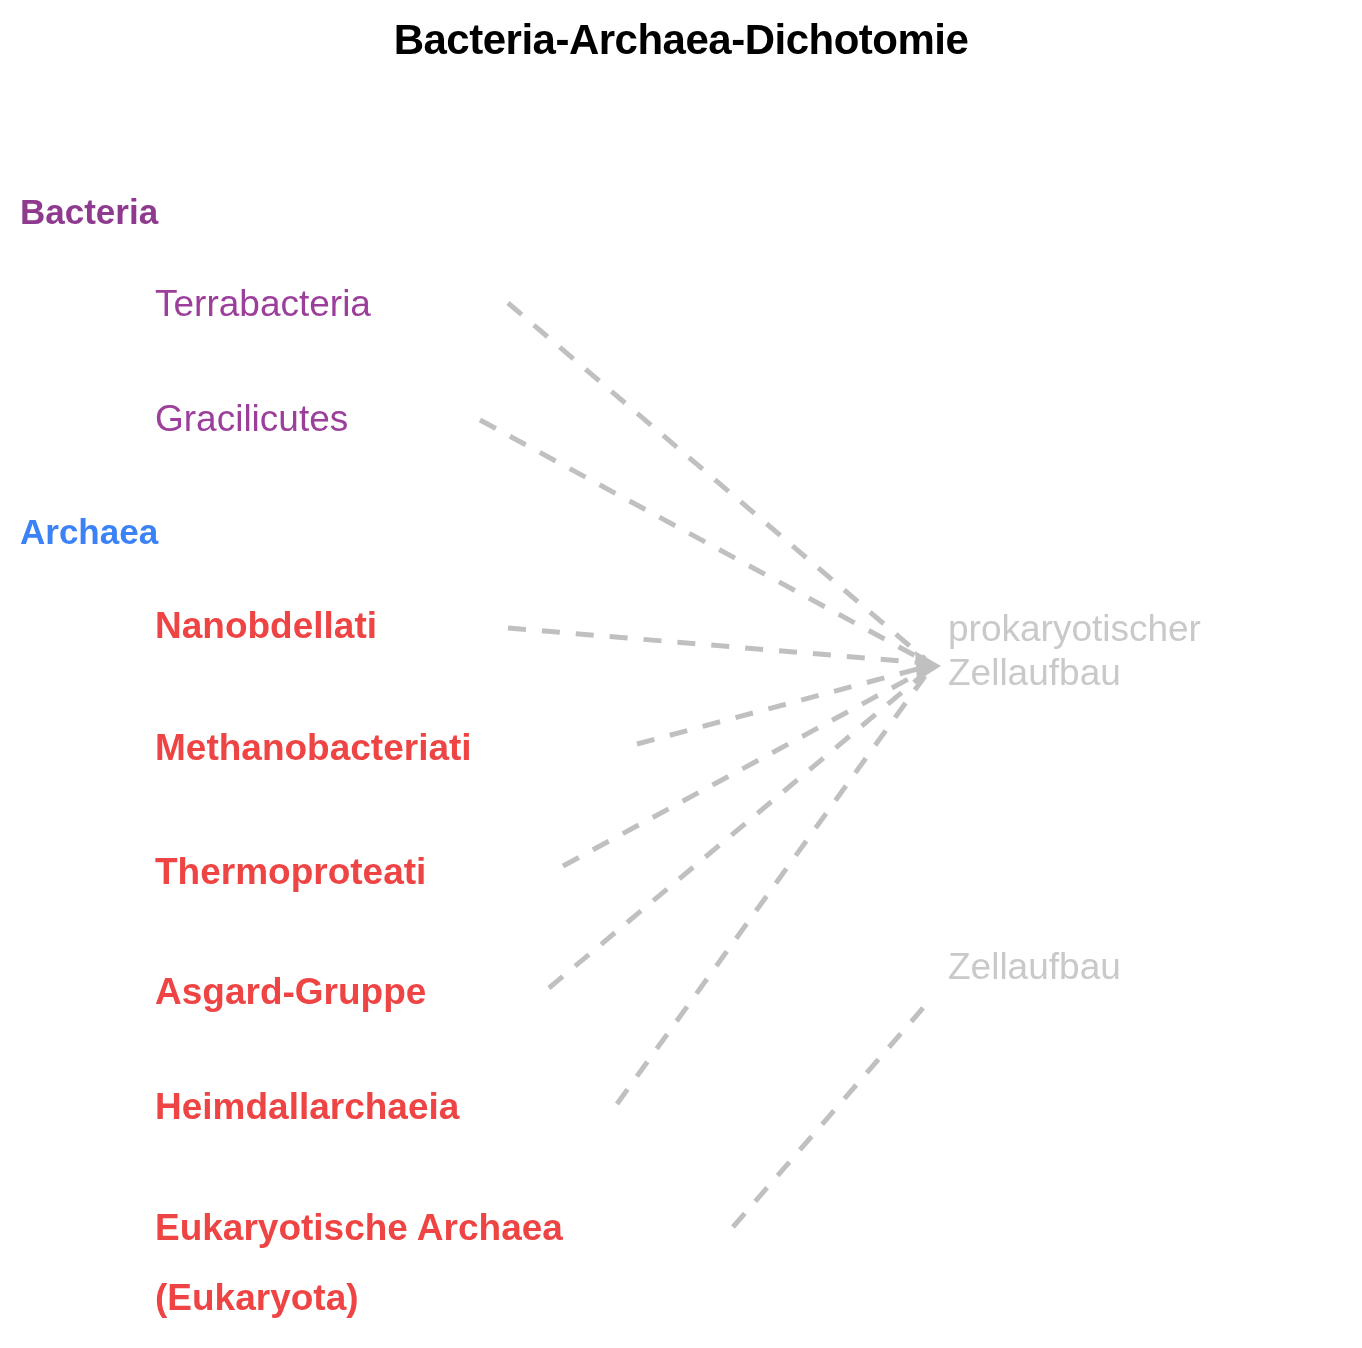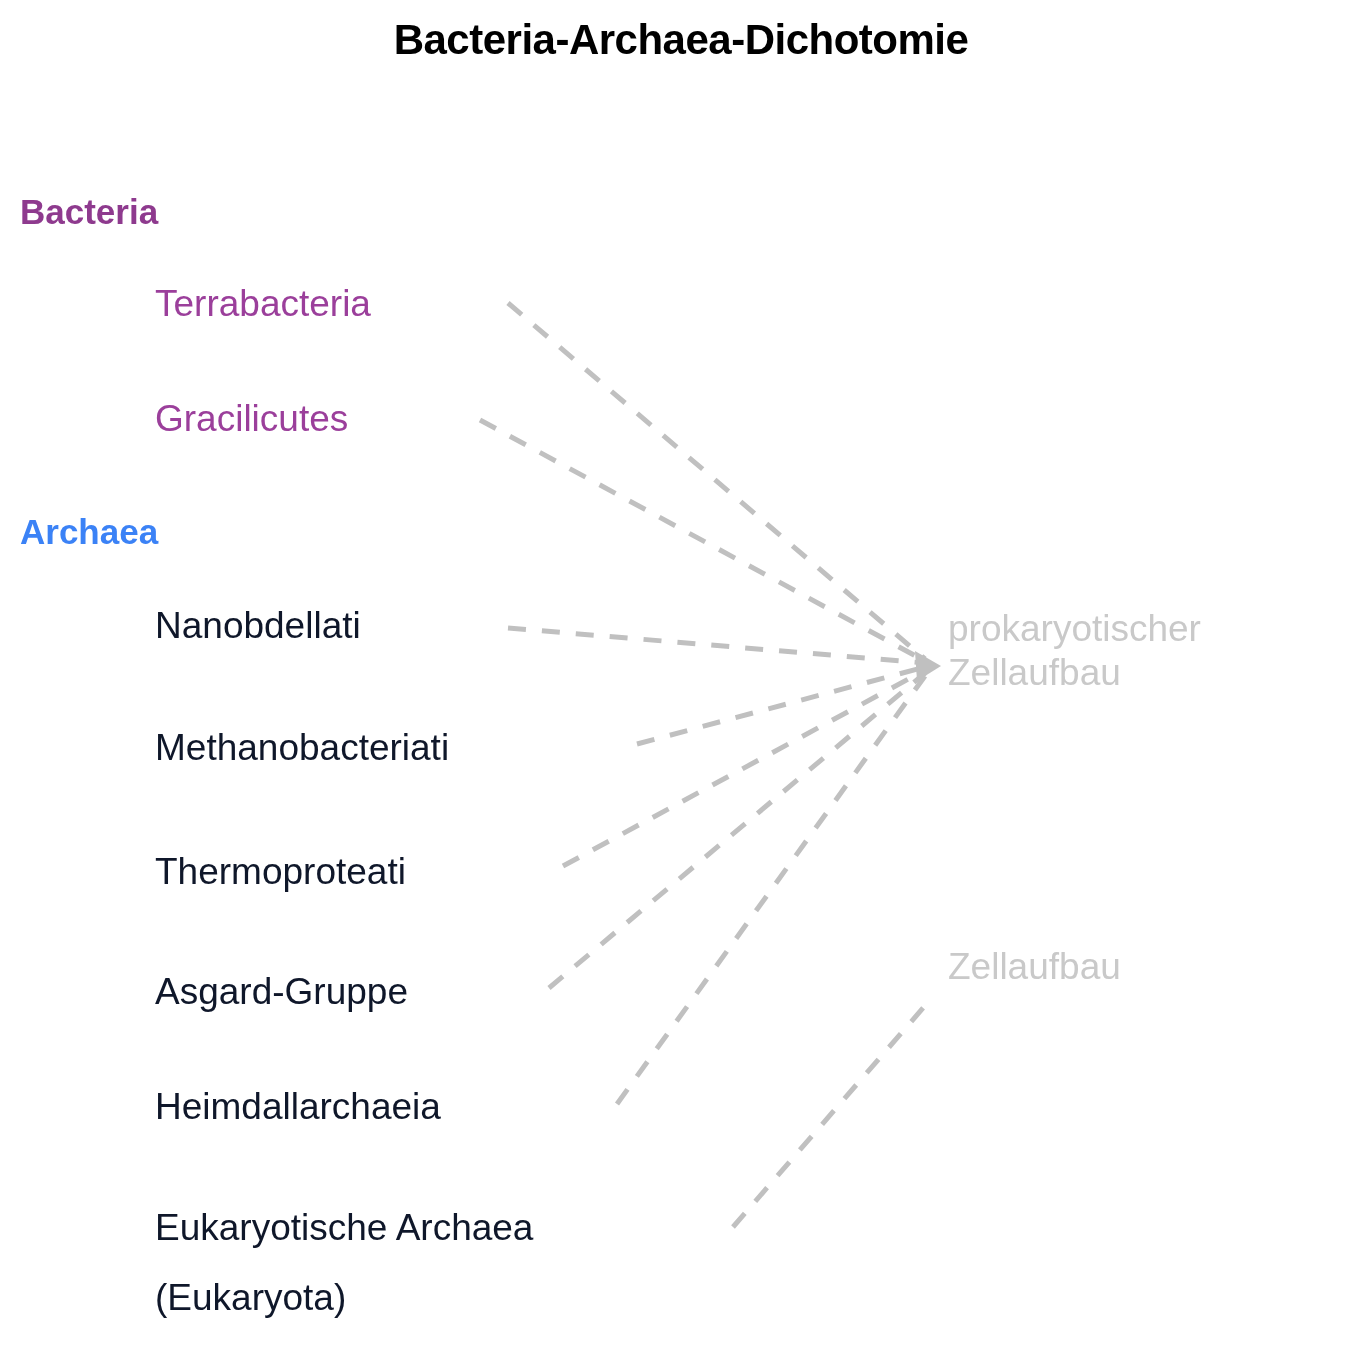--- a/index.html
+++ b/index.html
@@ -57,21 +57,22 @@
   .taxon {
     position: absolute;
     font-size: 37px;
     white-space: nowrap;
     line-height: 1.15;
   }
   .taxon.bact {
     color: #9b3f9b;
   }
   .taxon.arch {
-    color: #0f172a;
+    color: #ef4444;
+    font-weight: bold;
   }
   .outcome {
     position: absolute;
     font-size: 37px;
     color: #c9c9c9;
     line-height: 1.2;
     white-space: nowrap;
   }
   .outcome-prok {
     left: 948px;

